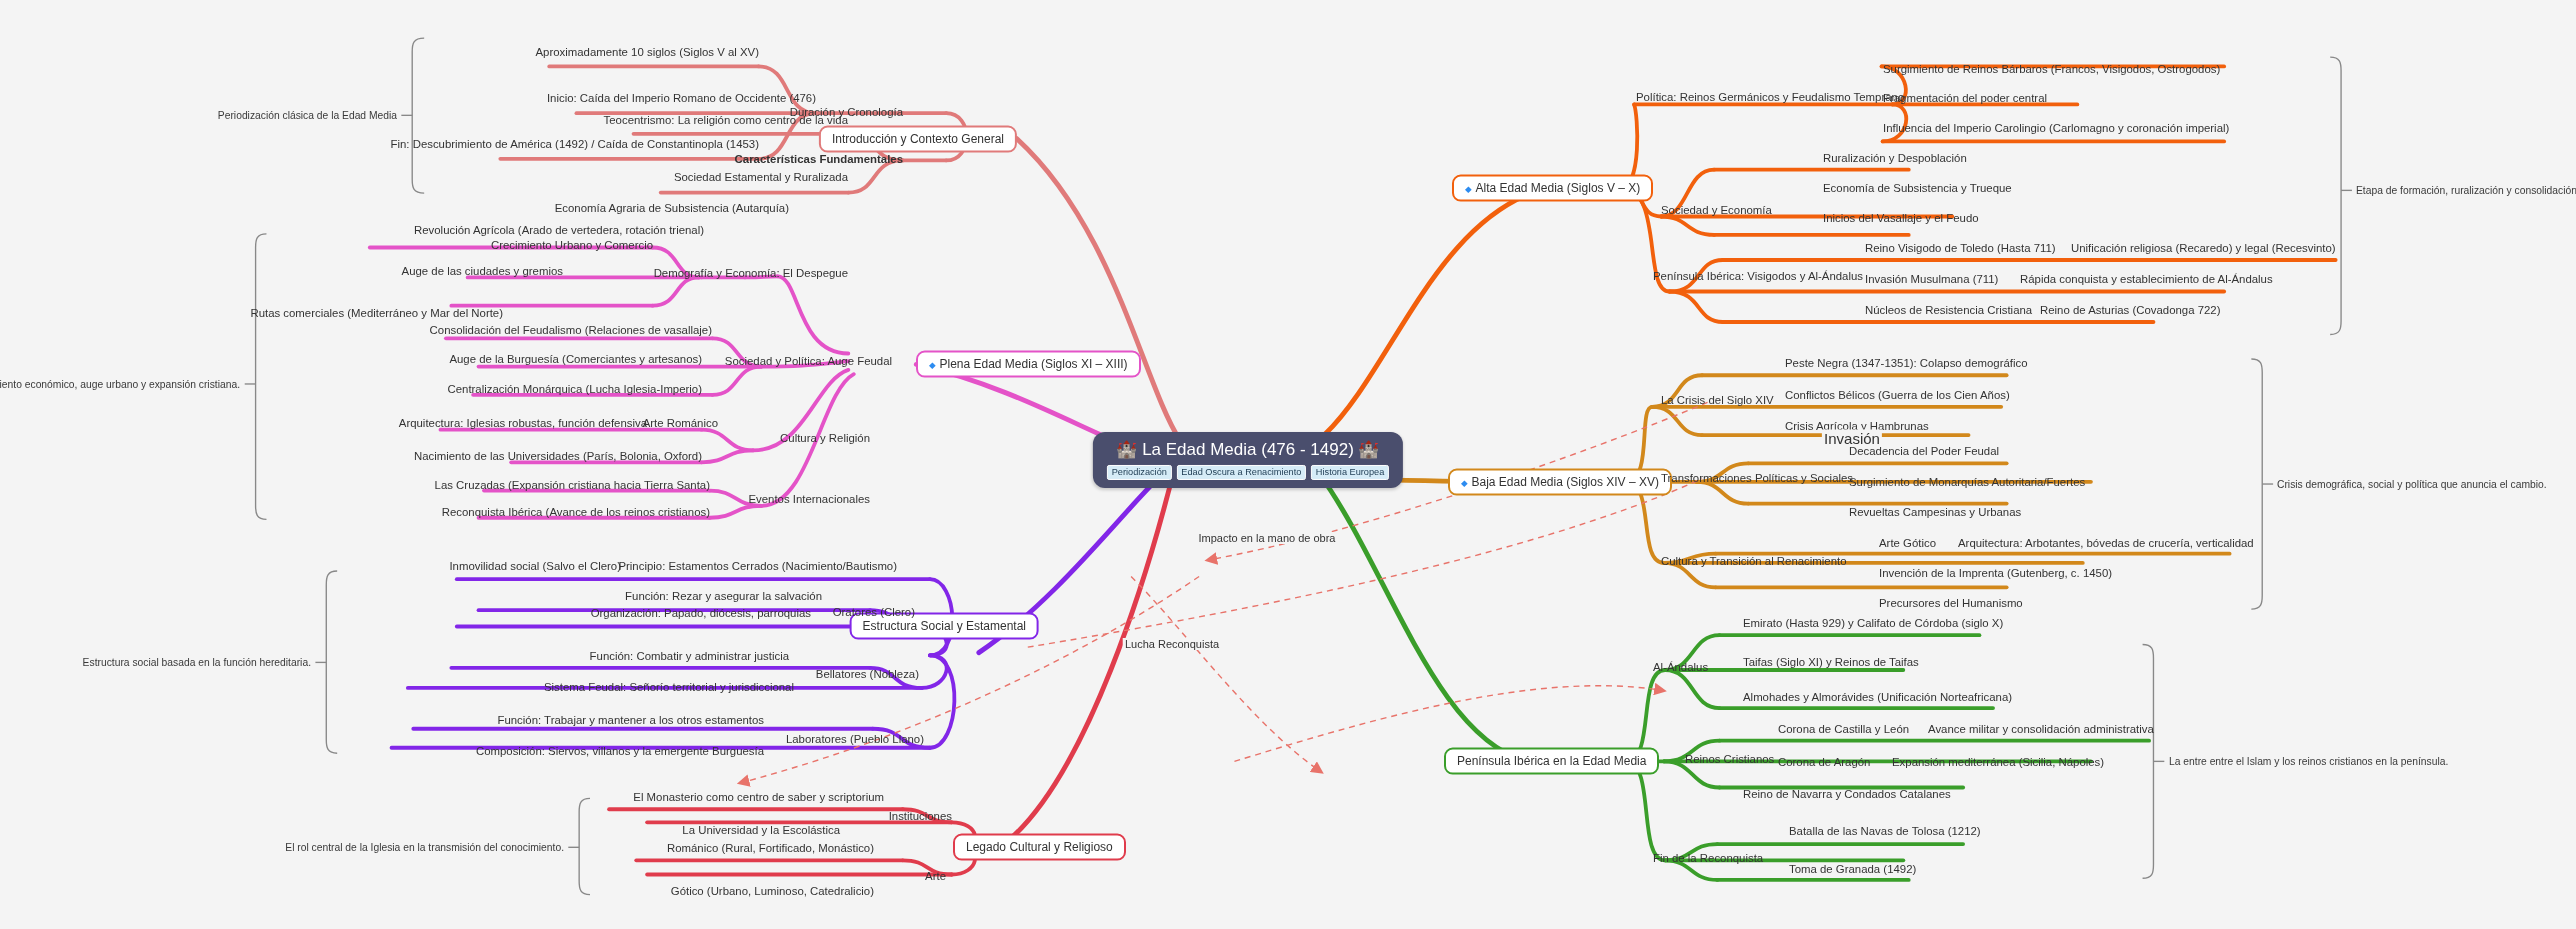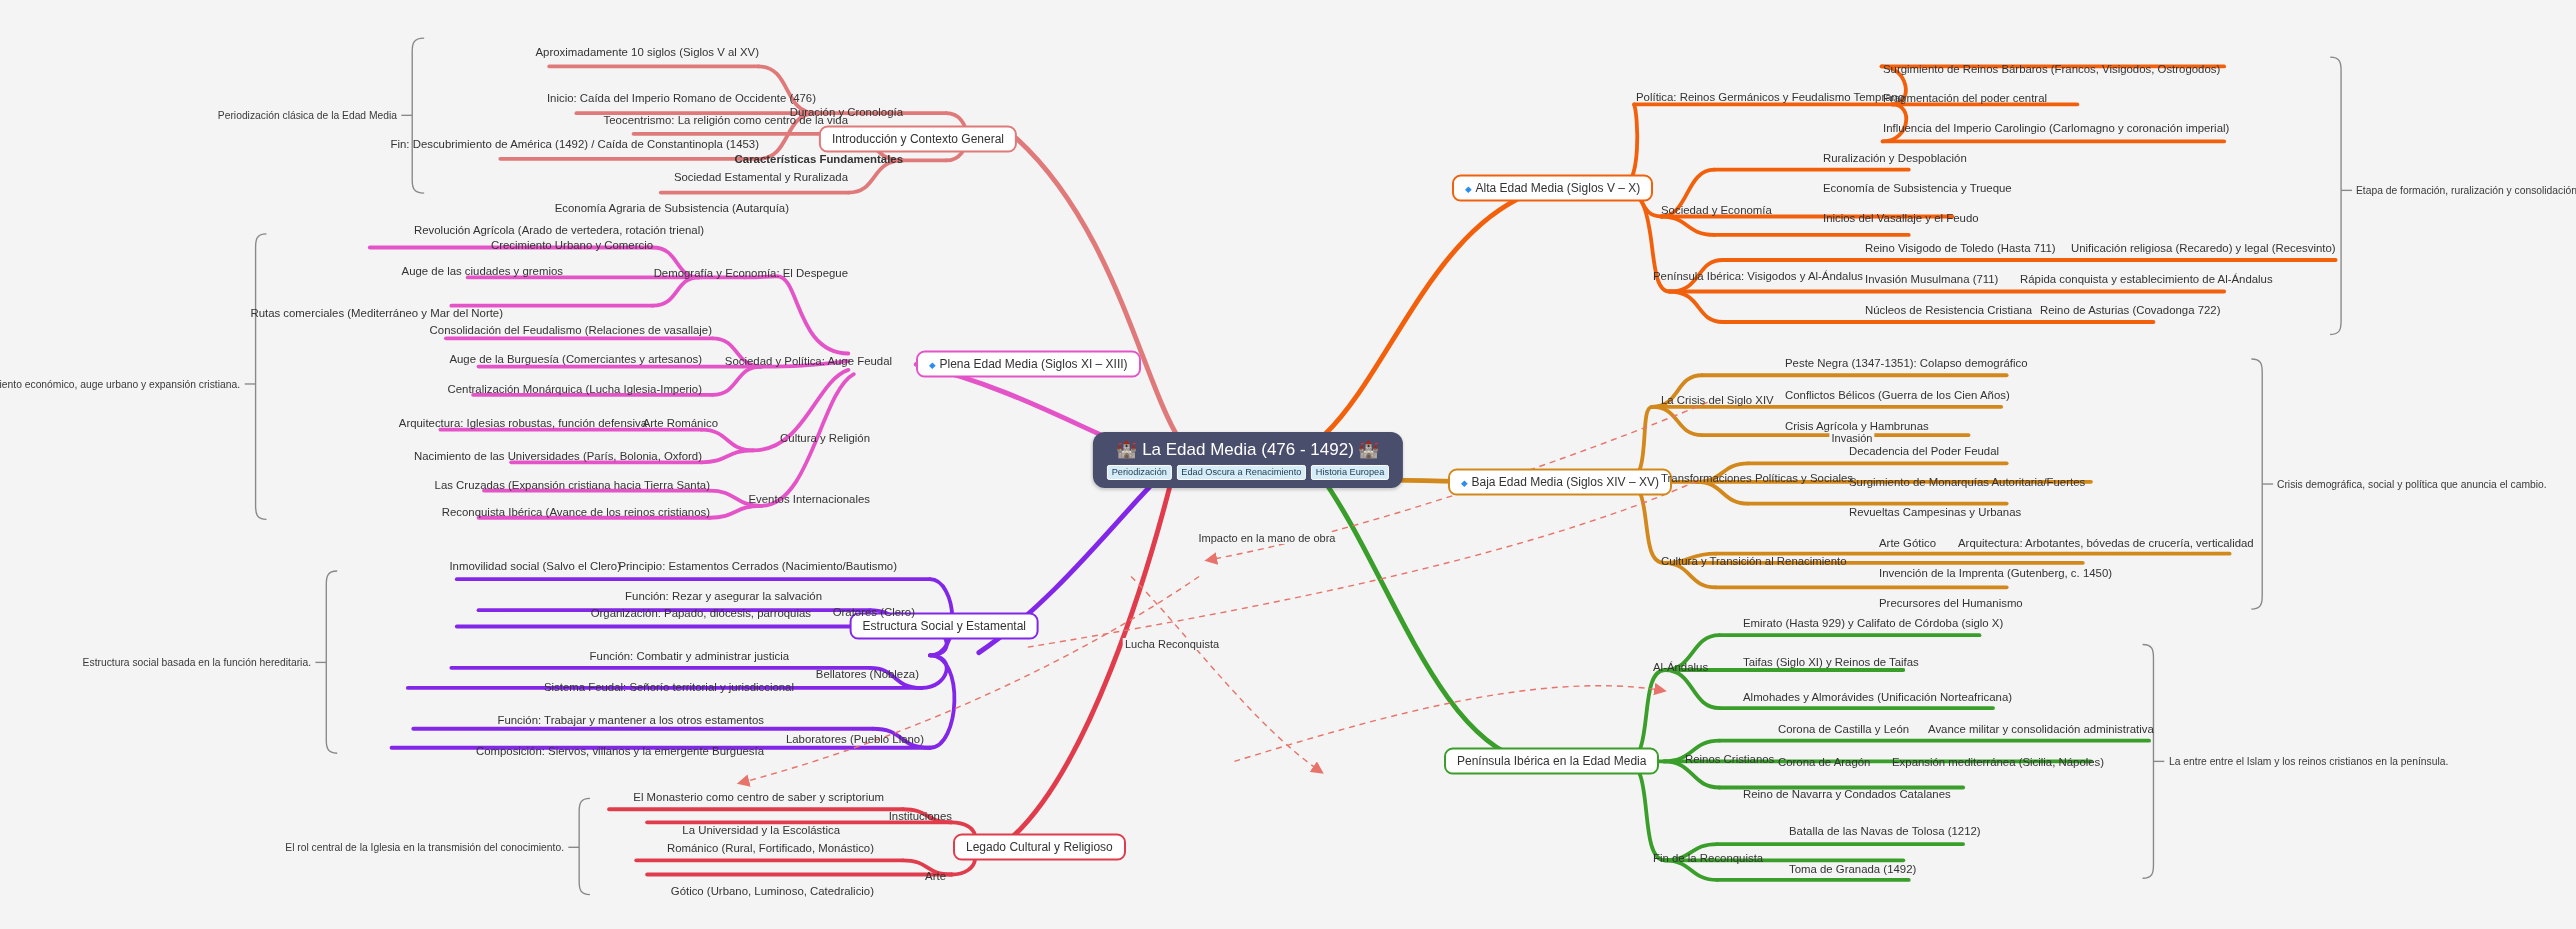--- a/index.html
+++ b/index.html
@@ -353,16 +353,16 @@
   <div class="lbl" style="left:1778px;top:763px;"><span>Corona de Aragón</span></div>
   <div class="lbl" style="left:1892px;top:763px;"><span>Expansión mediterránea (Sicilia, Nápoles)</span></div>
   <div class="lbl" style="left:1743px;top:795px;"><span>Reino de Navarra y Condados Catalanes</span></div>
   <div class="lbl" style="left:1653px;top:859px;"><span>Fin de la Reconquista</span></div>
   <div class="lbl" style="left:1789px;top:832px;"><span>Batalla de las Navas de Tolosa (1212)</span></div>
   <div class="lbl" style="left:1789px;top:870px;"><span>Toma de Granada (1492)</span></div>
   <div class="note" style="left:2169px;top:761px;"><span>La entre entre el Islam y los reinos cristianos en la península.</span></div>
 
   <div class="xlabel" style="left:1267px;top:538px;"><span>Impacto en la mano de obra</span></div>
   <div class="xlabel" style="left:1172px;top:644px;"><span>Lucha Reconquista</span></div>
-  <div class="xlabel" style="left:1852px;top:438px;font-size:11px;"><span>Invasión</span></div>
+  <div class="xlabel" style="left:1852px;top:438px;font-size:15px;"><span>Invasión</span></div>
 
 </div>
 
 
 </body></html>

